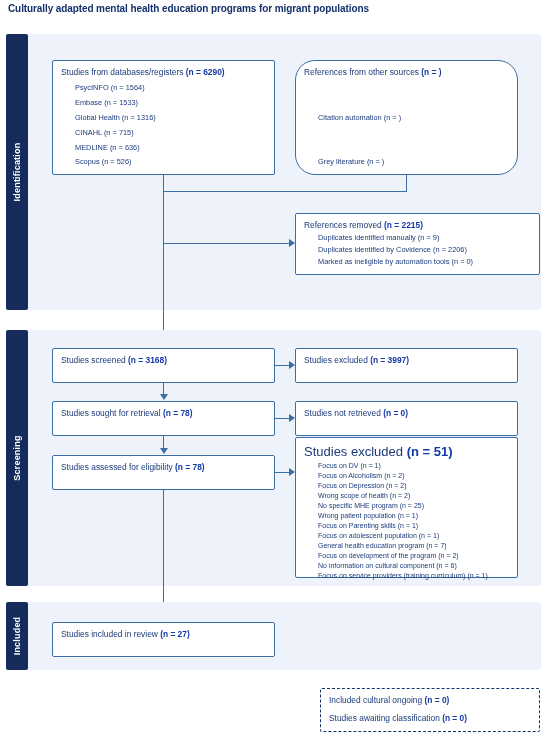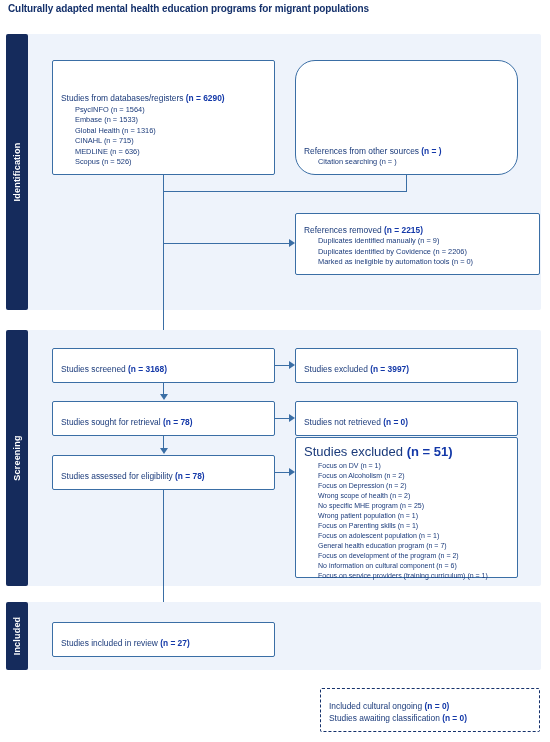--- a/index.html
+++ b/index.html
@@ -70,21 +70,21 @@
     color:#1a3a7a;
     white-space:nowrap;
   }
   .box .plain{
     font-size:8.4px;color:#1a3a7a;white-space:nowrap;
   }
   .box .plain b{color:#1338a8;font-weight:bold;}
   .box.small .hd{font-size:13px;}
   .box.small .sub{font-size:7px;padding-left:14px;}
 
-  .vcenter{display:flex;flex-direction:column;justify-content:flex-end;height:100%;}
+  .vcenter{display:flex;flex-direction:column;justify-content:space-between;height:100%;}
 
   
   .ln{position:absolute;background:#3a6ea5;}
   .lnv{width:1.4px;}
   .lnh{height:1.4px;}
   .arrow-d{
     position:absolute;width:0;height:0;
     border-left:4px solid transparent;
     border-right:4px solid transparent;
     border-top:6px solid #3a6ea5;
@@ -120,21 +120,22 @@
       <div class="sub">MEDLINE (n = 636)</div>
       <div class="sub">Scopus (n = 526)</div>
     </div>
   </div>
 
   <div class="box" style="left:295px;top:60px;width:223px;height:115px;border-radius:20px;">
     <div class="vcenter">
       <div class="hd">
         <span>References from other sources </span><b>(n = )</b>
       </div>
-      <div class="sub">Citation searching (n = )</div>
+      <div class="sub">Citation automation (n = )</div>
+      <div class="sub">Grey literature (n = )</div>
     </div>
   </div>
 
   <div class="box" style="left:295px;top:213px;width:245px;height:62px;">
     <div class="vcenter">
       <div class="hd">
         <span>References removed </span><b>(n = 2215)</b>
       </div>
       <div class="sub">Duplicates identified manually (n = 9)</div>
       <div class="sub">Duplicates identified by Covidence (n = 2206)</div>

